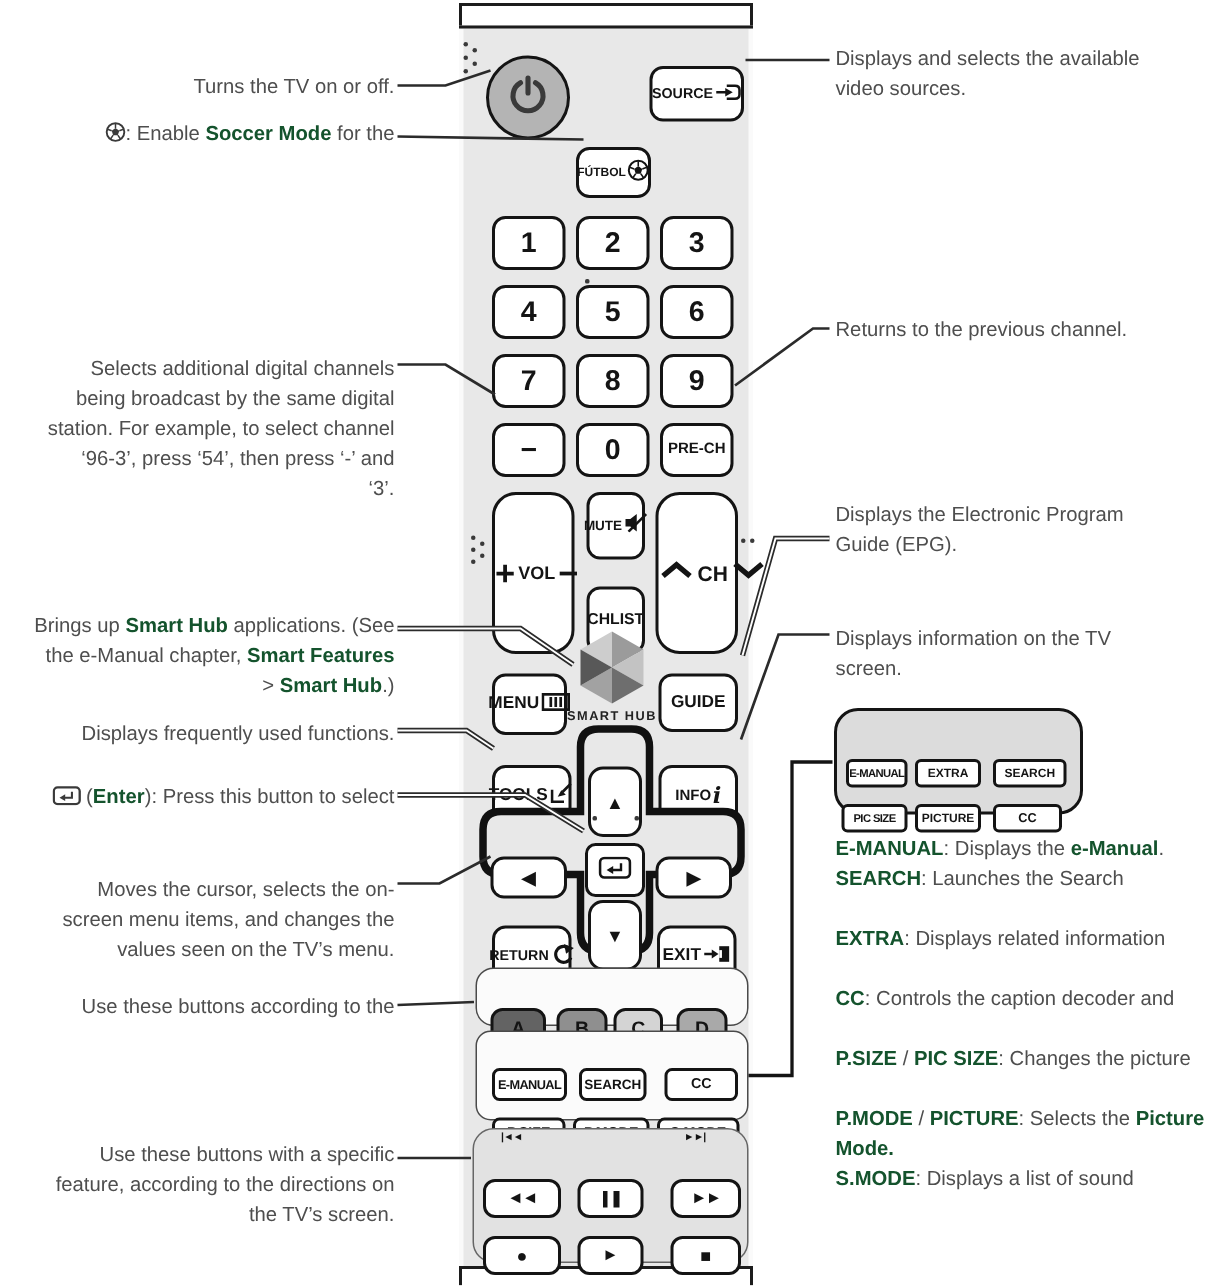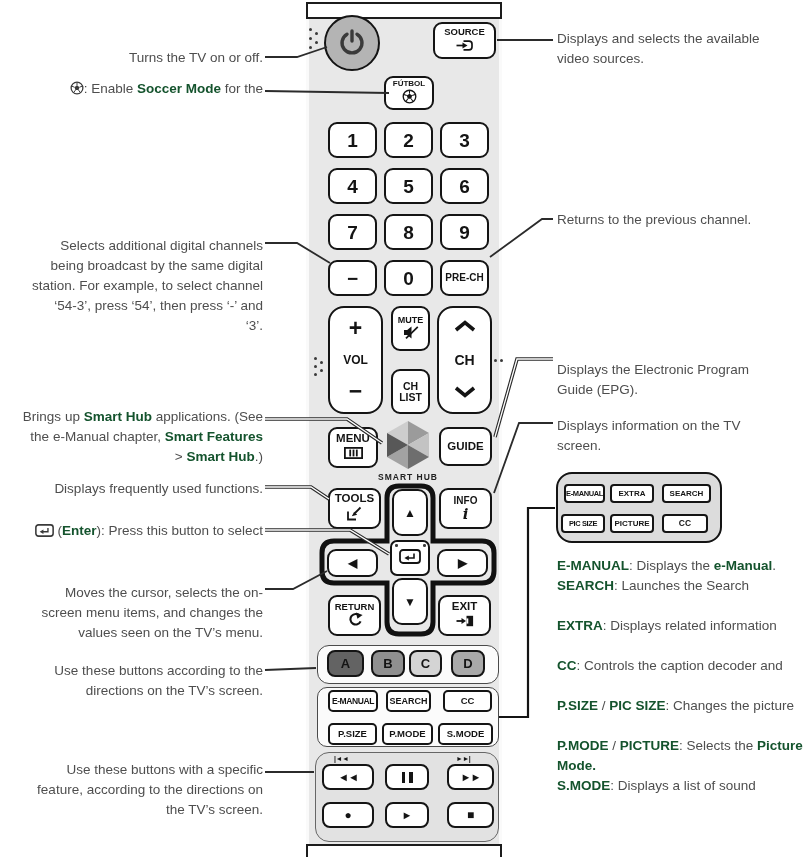--- a/index.html
+++ b/index.html
@@ -6,22 +6,22 @@
   .stage{position:relative;width:811px;height:857px;background:#fff;overflow:hidden;
          font-family:"Liberation Sans",sans-serif;}
   
   .rbody{position:absolute;left:306px;top:2px;width:196px;height:855px;box-sizing:border-box;
          background:#fff;border-left:2.5px solid #1c1c1c;border-right:2.5px solid #1c1c1c;border-top:2.5px solid #1c1c1c;}
   .rface{position:absolute;left:306px;top:17px;width:196px;height:829px;box-sizing:border-box;
          background:#e8e8e8;border-top:2.5px solid #1c1c1c;border-bottom:2.5px solid #1c1c1c;
          box-shadow:inset 3px 0 0 #fafafa, inset -3px 0 0 #fafafa;}
   
   .key{position:absolute;box-sizing:border-box;background:#fff;border:2.5px solid #141414;border-radius:9px;
-       display:flex;flex-direction:column;align-items:center;justify-content:center;
-       color:#141414;font-weight:bold;line-height:1;gap:2px;}
+       display:flex;align-items:center;justify-content:center;
+       color:#141414;font-weight:bold;line-height:1;gap:2px;margin-top:22px;}
   .num{font-size:19px;}
   .rnd{border-radius:16px;}
   .dot{position:absolute;width:3px;height:3px;border-radius:50%;background:#3a3a3a;}
   .cluster{position:absolute;box-sizing:border-box;border:1.6px solid #4a4a4a;border-radius:12px;background:#fbfbfb;}
   .media-cluster{background:#e2e2e2;border-color:#666;border-radius:14px;}
   .pbars{display:flex;gap:4px;}
   .pbars i{width:3.5px;height:11px;background:#141414;}
   .glyph{font-size:11px;letter-spacing:-1px;}
   
   .ann{position:absolute;color:#4e4e4e;font-size:13.5px;line-height:20px;white-space:nowrap;}
@@ -286,21 +286,21 @@
             <line x1="7.8" y1="13" x2="5.4" y2="16.4"></line>
             <line x1="6.4" y1="8.8" x2="2.4" y2="7.4"></line>
           </g>
         </svg><span>: Enable </span><span class="b">Soccer Mode</span><span> for the</span></div>
     <div class="line"><span></span></div>
   </div>
   <div class="ann al" style="top:236px">
     <div class="line">Selects additional digital channels</div>
     <div class="line">being broadcast by the same digital</div>
     <div class="line">station. For example, to select channel</div>
-    <div class="line">‘54-3’, press ‘54’, then press ‘-’ and</div>
+    <div class="line">‘96-3’, press ‘54’, then press ‘-’ and</div>
     <div class="line">‘3’.</div>
   </div>
   <div class="ann al" style="top:407px">
     <div class="line"><span>Brings up </span><span class="b">Smart Hub</span><span> applications. (See</span></div>
     <div class="line"><span>the e-Manual chapter, </span><span class="b">Smart Features</span></div>
     <div class="line"><span>&gt; </span><span class="b">Smart Hub</span><span>.)</span></div>
   </div>
   <div class="ann al" style="top:479px">
     <div class="line">Displays frequently used functions.</div>
   </div>
@@ -312,36 +312,35 @@
         </svg><span> (</span><span class="b">Enter</span><span>): Press this button to select</span></div>
     <div class="line"><span></span></div>
   </div>
   <div class="ann al" style="top:583px">
     <div class="line">Moves the cursor, selects the on-</div>
     <div class="line">screen menu items, and changes the</div>
     <div class="line">values seen on the TV’s menu.</div>
   </div>
   <div class="ann al" style="top:661px">
     <div class="line">Use these buttons according to the</div>
-    <div class="line">directions on the TV’s screen.</div>
   </div>
   <div class="ann al" style="top:760px">
     <div class="line">Use these buttons with a specific</div>
     <div class="line">feature, according to the directions on</div>
     <div class="line">the TV’s screen.</div>
   </div>
 
   <div class="ann ar" style="top:29px">
     <div class="line">Displays and selects the available</div>
     <div class="line">video sources.</div>
   </div>
   <div class="ann ar" style="top:210px">
     <div class="line">Returns to the previous channel.</div>
   </div>
-  <div class="ann ar" style="top:360px">
+  <div class="ann ar" style="top:333px">
     <div class="line">Displays the Electronic Program</div>
     <div class="line">Guide (EPG).</div>
   </div>
   <div class="ann ar" style="top:416px">
     <div class="line">Displays information on the TV</div>
     <div class="line">screen.</div>
   </div>
   <div class="ann ar" style="top:556px">
     <div class="line"><span class="b">E-MANUAL</span><span>: Displays the </span><span class="b">e-Manual</span><span>.</span></div>
     <div class="line"><span class="b">SEARCH</span><span>: Launches the Search</span></div>

